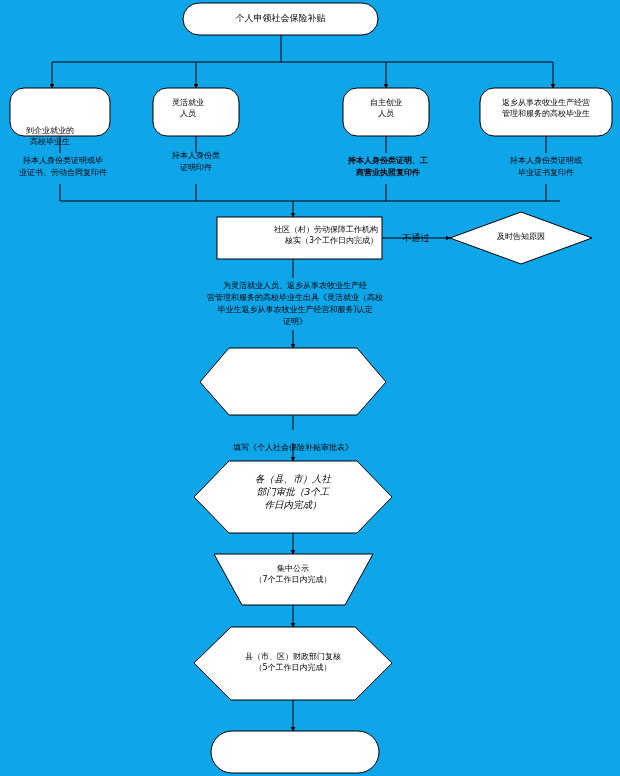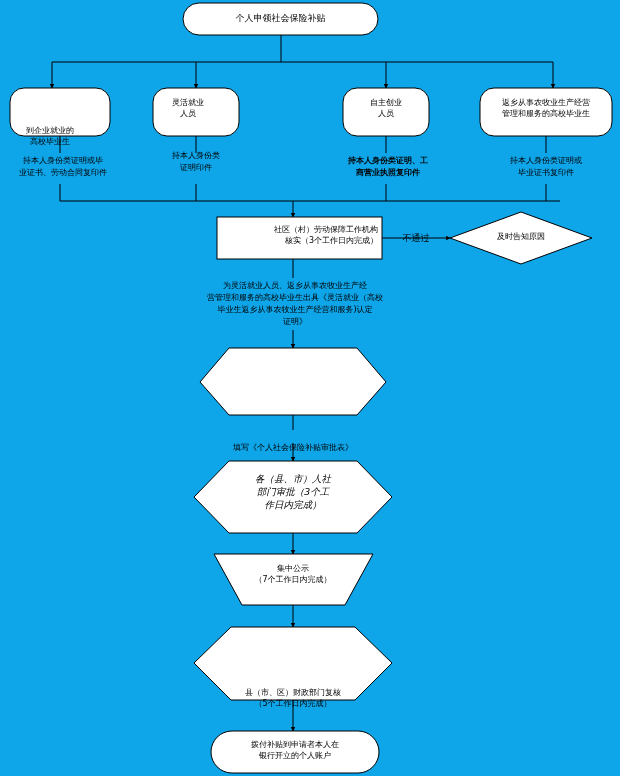--- a/index.html
+++ b/index.html
@@ -149,19 +149,17 @@
 
   <div class="edge-label fs8" style="left:198px; top:430px; width:190px;margin-top:12px;">填写《个人社会保险补贴审批表》</div>
 
   <div class="node-text fs10" style="left:222px; top:473px; width:142px;">各（县、市）人社
 部门审批（3个工
 作日内完成）</div>
 
   <div class="node-text fs8" style="left:226px; top:564px; width:134px;">集中公示
 （7个工作日内完成）</div>
 
-  <div class="node-text fs8" style="left:216px; top:652px; width:154px;margin-top:36px;">县（市、区）财政部门复核
+  <div class="node-text fs8" style="left:216px; top:652px; width:154px;">县（市、区）财政部门复核
 （5个工作日内完成）</div>
 
-  <div class="node-text fs8" style="left:216px; top:740px; width:158px;">拨付补贴到申请者本人在
-银行开立的个人账户</div>
 
 </div>
 
 </body></html>

